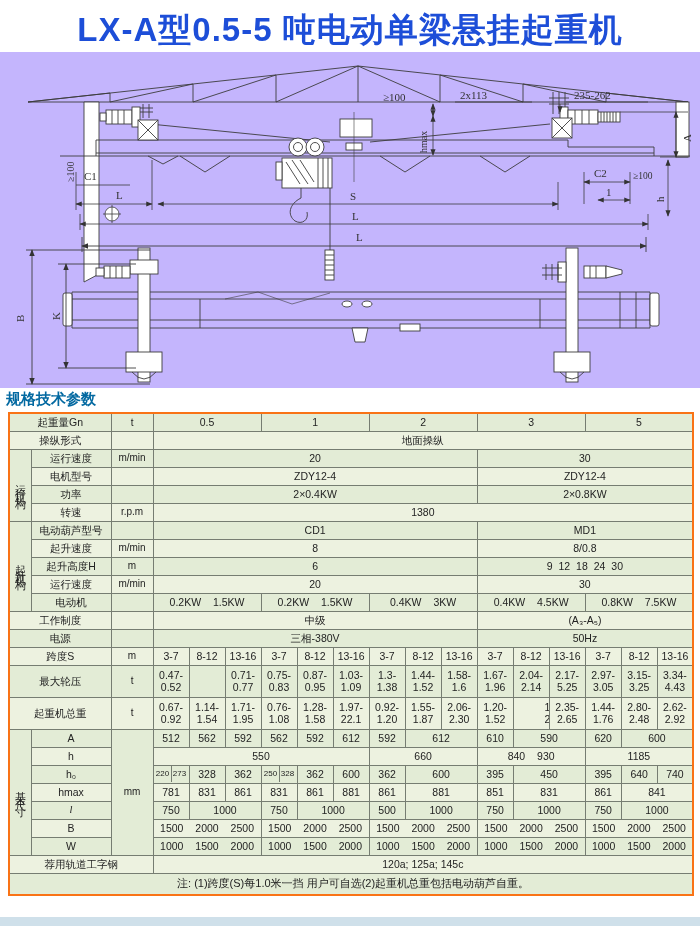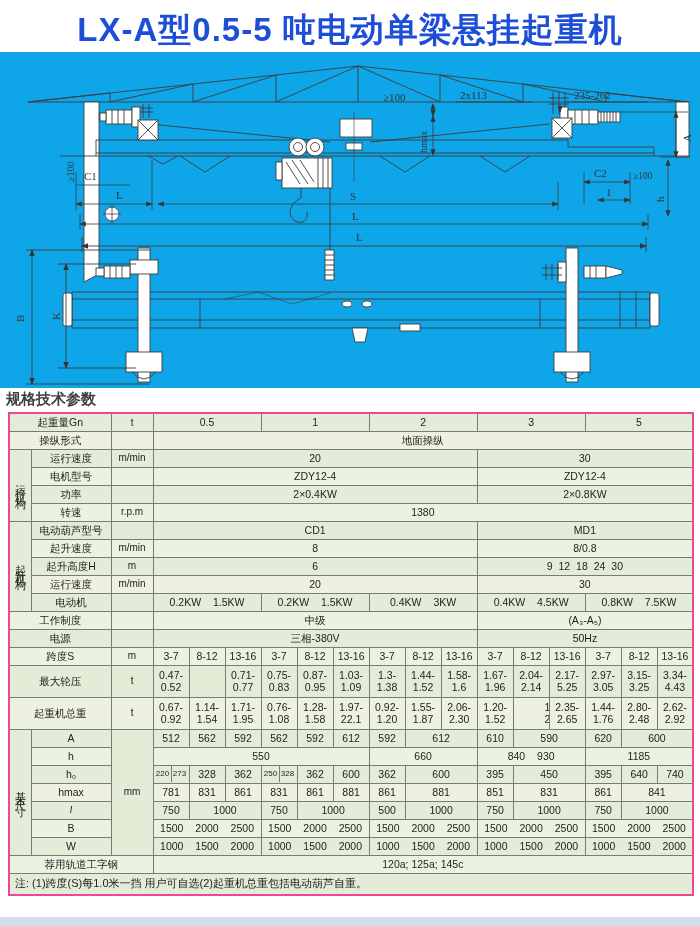--- a/index.html
+++ b/index.html
@@ -6,29 +6,29 @@
   html,body { width: 700px; }
   body {
     width: 700px; height: 926px; background: #ffffff;
     font-family: "Liberation Sans", "DejaVu Sans", sans-serif;
     color: #222; overflow: hidden; position: relative;
   }
   .title {
     text-align: center; font-size: 33px; font-weight: bold;
     color: #1d4ed8; letter-spacing: 1px; padding-top: 8px; height: 52px;
   }
-  .drawing-wrap { width: 700px; height: 336px; background: #0ea5e9; }
+  .drawing-wrap { width: 700px; height: 336px; background: #c4b5fd; }
   svg { display: block; }
   svg text { font-family: "Liberation Serif", "DejaVu Serif", serif; fill: #333; }
   .section-label {
-    font-size: 15px; font-weight: bold; color: #404040; padding: 2px 0 3px 6px;
+    font-size: 15px; font-weight: bold; color: #0369a1; padding: 2px 0 3px 6px;
   }
   table.spec {
     width: 684px; margin: 0 8px; border-collapse: collapse;
-    table-layout: fixed; border: 2px solid #ec4899;
+    table-layout: fixed; border: 2px solid #f97316;
   }
   table.spec td {
     border: 1px solid #767d72; font-size: 10.5px; text-align: center;
     height: 18px; padding: 0 1px; line-height: 1.15; overflow: hidden;
     background: #e3ecd6; color: #232323;
   }
   table.spec tr:nth-child(even) td { background: #edf2e0; }
   table.spec td.vert {
     writing-mode: vertical-rl; text-orientation: upright;
     letter-spacing: 5px; font-size: 11px; padding: 2px 0;
@@ -446,18 +446,18 @@
         <td colspan="3" class="sp">1000 1500 2000</td>
         <td colspan="3" class="sp">1000 1500 2000</td>
         <td colspan="3" class="sp">1000 1500 2000</td>
         <td colspan="3" class="sp">1000 1500 2000</td>
       </tr>
       <tr>
         <td colspan="3" class="lab">荐用轨道工字钢</td>
         <td colspan="15">120a; 125a; 145c</td>
       </tr>
       <tr>
-        <td colspan="18" class="note" style="height: 22px;">注: (1)跨度(S)每1.0米一挡  用户可自选(2)起重机总重包括电动葫芦自重。</td>
+        <td colspan="18" class="note" style="height: 22px; text-align: center;">注: (1)跨度(S)每1.0米一挡  用户可自选(2)起重机总重包括电动葫芦自重。</td>
       </tr>
     </tbody>
 </table>
 
 <div class="footer-strip"></div>
 
 </body></html>

